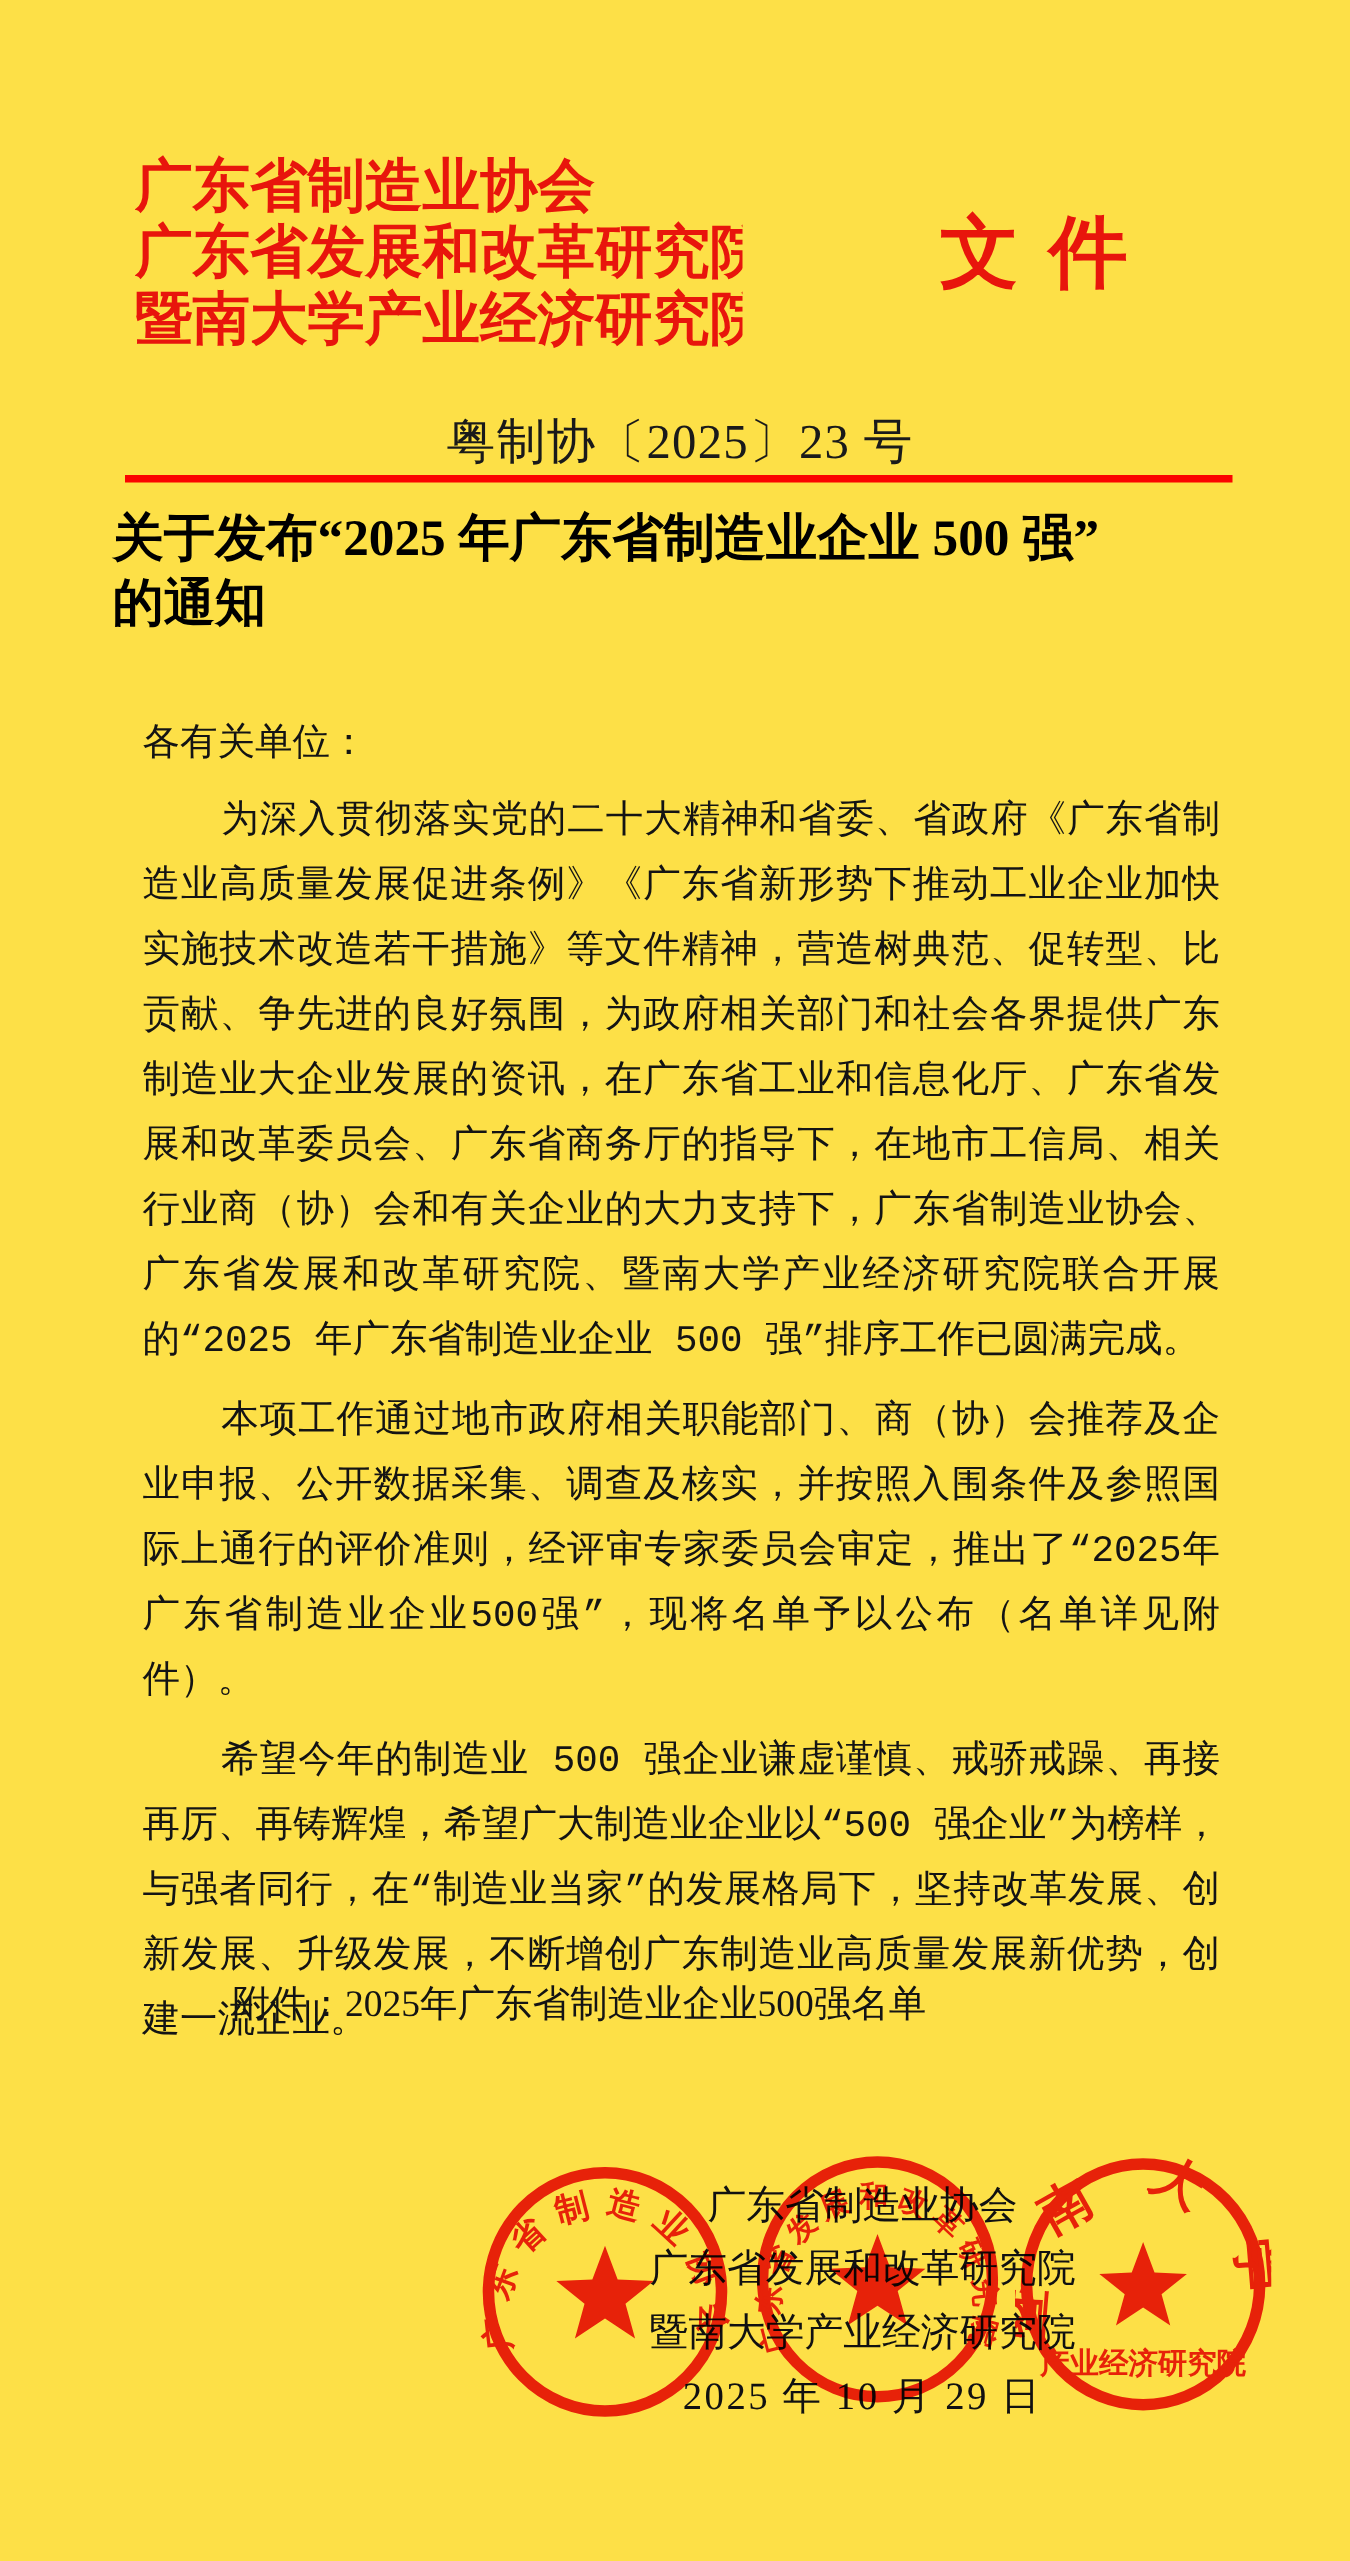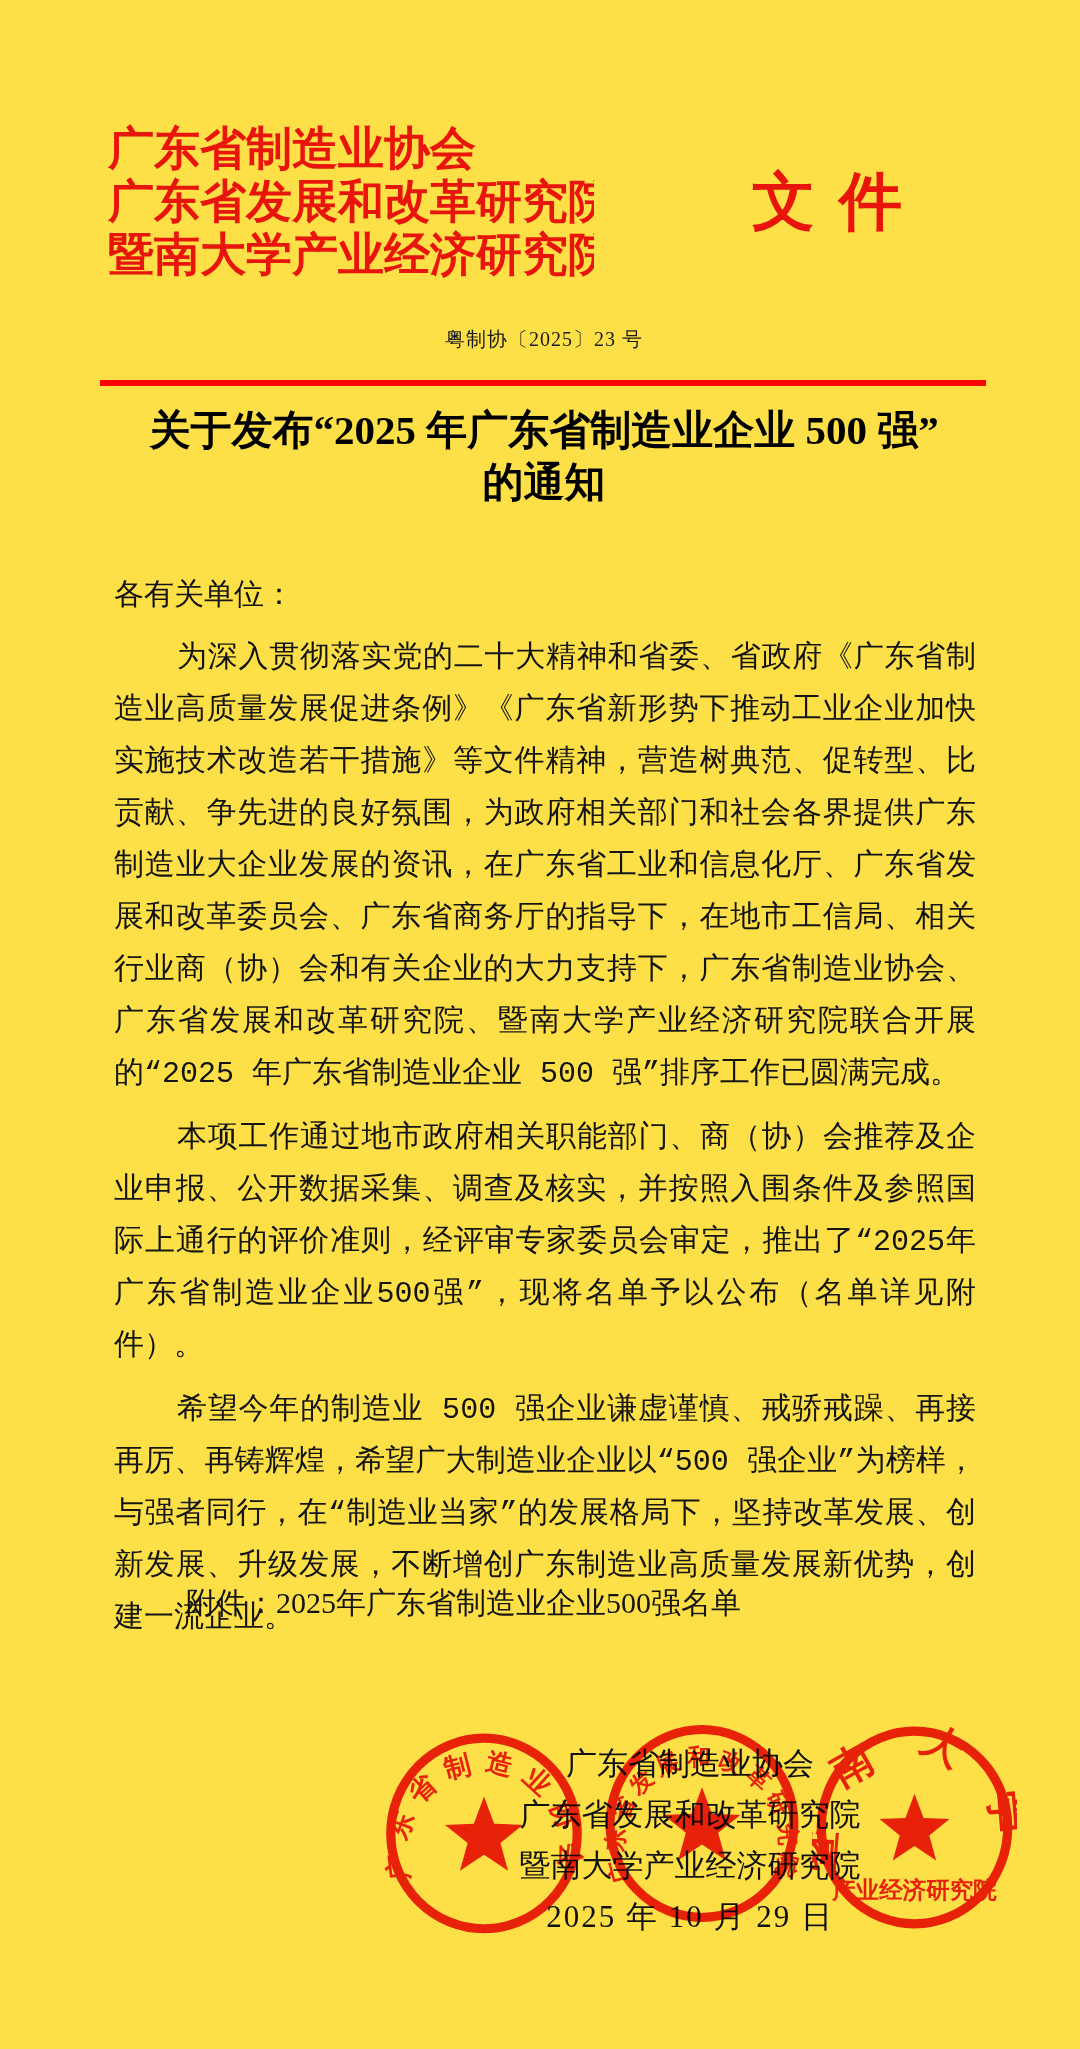--- a/index.html
+++ b/index.html
@@ -26,30 +26,30 @@
   
   .org-line::after{content:"";display:inline-block;width:100%;}
   .org-line{height:53px;overflow:hidden;}
   .doc-label{
     position:absolute;left:752px;top:152px;
     font-size:63px;font-weight:bold;color:#e8150c;
     letter-spacing:24px;white-space:nowrap;line-height:100px;
   }
   .doc-number{
     position:absolute;left:102px;top:326px;width:884px;
-    text-align:center;font-size:20px;letter-spacing:1px;color:#1a1a1a;
+    text-align:center;font-size:39px;letter-spacing:1px;color:#1a1a1a;
   }
   .red-rule{
     position:absolute;left:100px;top:380px;width:886px;height:6px;
     background:#fb0300;
   }
   
   .title{
     position:absolute;left:90px;top:404px;width:908px;
-    text-align:center;font-size:41px;font-weight:bold;line-height:52px;
+    text-align:left;font-size:41px;font-weight:bold;line-height:52px;
     color:#000;margin:0;
   }
   
   .body{
     position:absolute;left:102px;top:556px;width:886px;
     font-size:30px;line-height:52px;text-align:justify;
   }
   .body p{margin:12px;padding:0;}
   .para{text-indent:2.1em;font-family:Liberation Mono, monospace;}
   .attachment{

